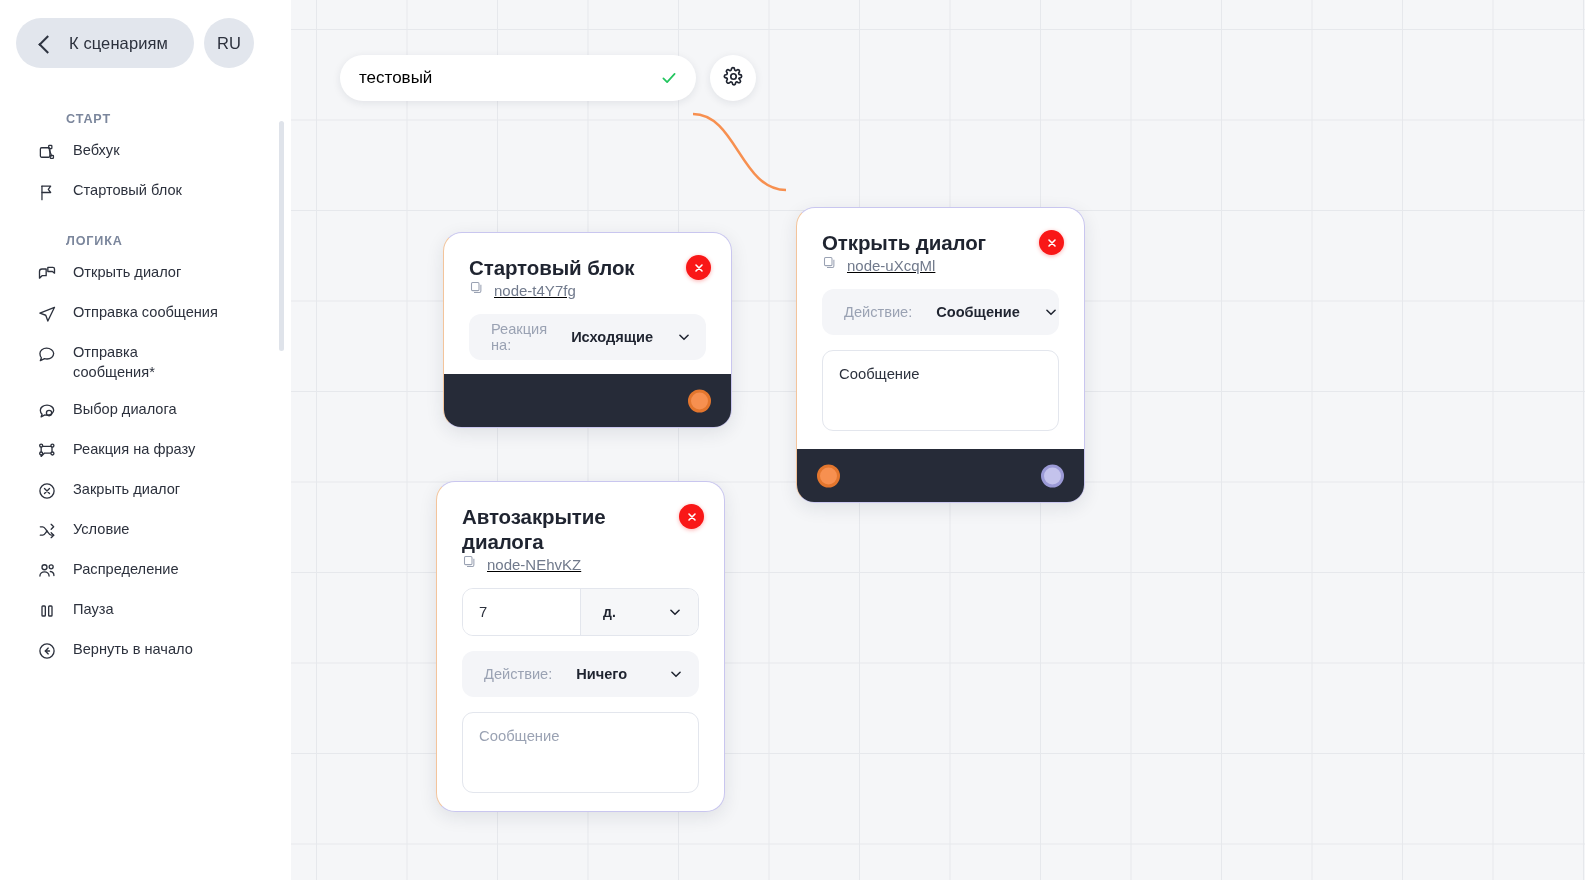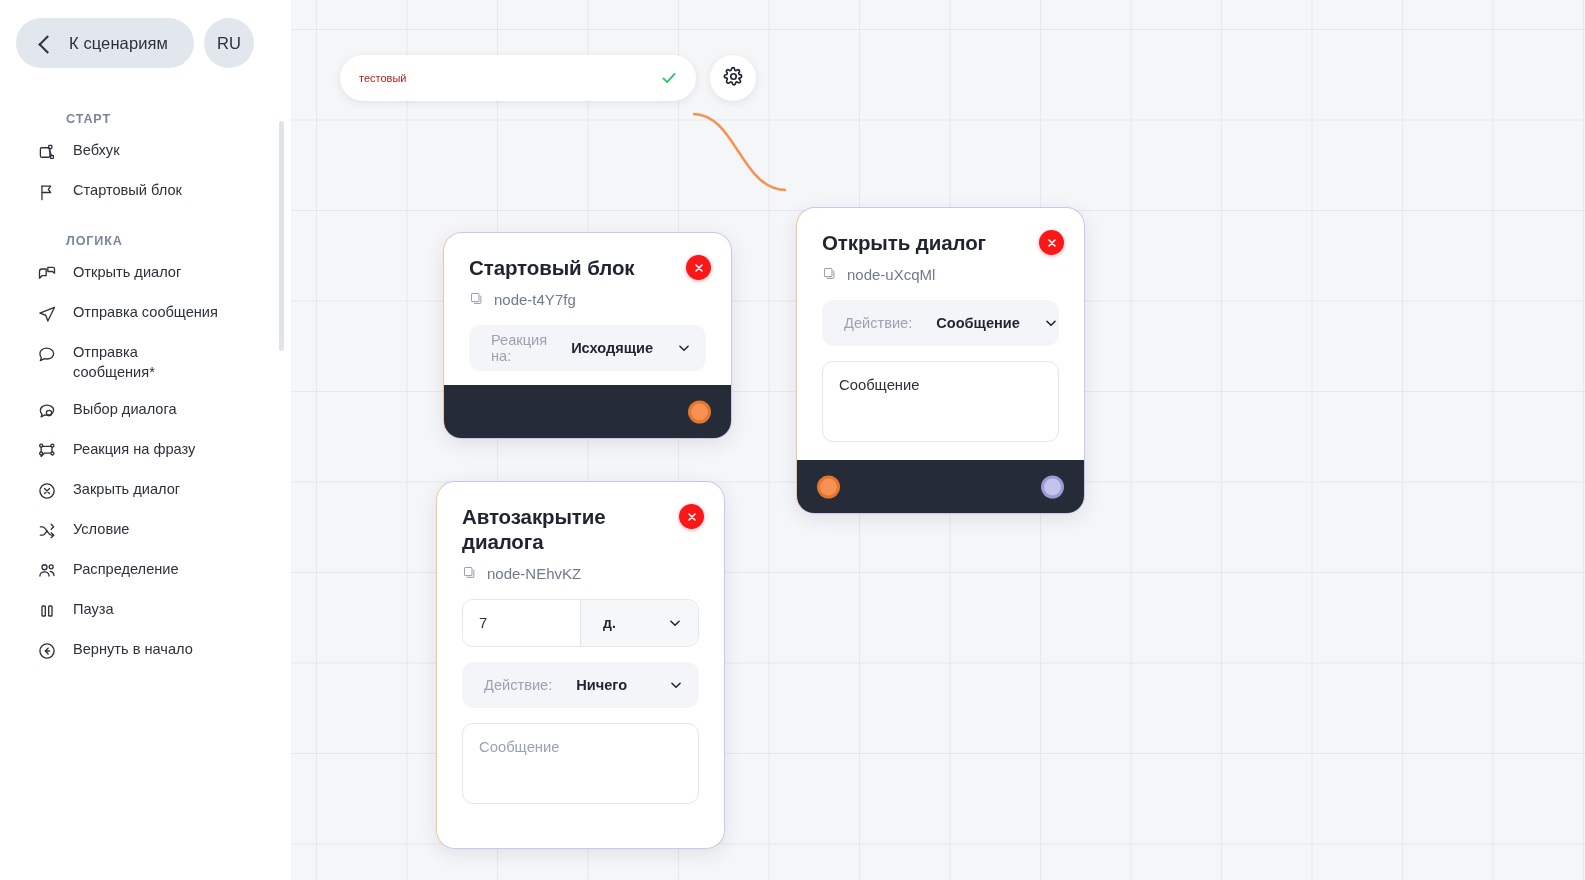--- a/index.html
+++ b/index.html
@@ -98,21 +98,21 @@
   #name-field {
     position: relative;
     width: 356px; height: 46px;
     background: #fff; border-radius: 23px;
     box-shadow: 0 2px 9px rgba(22,32,60,.09);
     display: flex; align-items: center;
   }
   #name-input {
     border: none; outline: none; background: transparent;
     font-family: "Liberation Sans", sans-serif;
-    font-size: 11px; color: #b91c1c;
+    font-size: 17px; color: #000000;
     padding: 0 44px 0 19px; width: 100%; height: 100%;
   }
   #name-check {
     position: absolute; right: 18px; top: 50%; transform: translateY(-50%);
     width: 18px; height: 18px;
   }
   #settings-btn {
     width: 46px; height: 46px; border-radius: 23px;
     background: #fff; border: none; cursor: pointer;
     box-shadow: 0 2px 9px rgba(22,32,60,.09);
@@ -131,22 +131,22 @@
     border-left: 1.6px solid #f3c49b;
     box-shadow: 0 5px 18px rgba(28,36,61,.10);
   }
   .node-body { padding: 22px 25px 14px 25px; }
   .node-title {
     font-size: 20.5px; font-weight: 700; color: #1f2430;
     line-height: 1.22; letter-spacing: -.1px;
     padding-right: 34px; max-width: 215px;
   }
   .node-id-row {
-    display:flex; align-items:flex-start; gap: 10px;
-    margin-top: 11px;
+    display:flex; align-items:flex-end; gap: 10px;
+    text-decoration: underline;
   }
   .node-id {
     font-size: 15px; color: #717a8c;
   }
   .node-close {
     position: absolute; top: 22px; right: 20px;
     width: 25px; height: 25px; border-radius: 50%;
     background: #f91717; border: none; cursor: pointer;
     display:flex; align-items:center; justify-content:center;
     box-shadow: 0 1px 4px rgba(249,23,23,.35);
@@ -452,21 +452,21 @@
         </div>
         <textarea class="ta" placeholder="Сообщение" style="">Сообщение</textarea>
       </div>
       <div class="node-footer">
         <span class="handle in orange"></span>
         <span class="handle out purple"></span>
       </div>
     </div>
 
     <div class="node" id="node-auto">
-      <div class="node-body" style="padding-bottom:40px">
+      <div class="node-body" style="padding-bottom:14px">
         <div class="node-title">Автозакрытие диалога</div>
         <button class="node-close">
           <svg width="12" height="12" viewBox="0 0 24 24" fill="none" stroke="#fff" stroke-width="3.2" stroke-linecap="round">
             <path d="M6 6l12 12M18 6L6 18"></path>
           </svg>
         </button>
         <div class="node-id-row">
           <span>
             <svg width="15" height="15" viewBox="0 0 24 24" fill="none" stroke="#9aa2b3" stroke-width="1.7" stroke-linejoin="round">
               <rect x="4" y="4" width="12" height="13" rx="1.8"></rect>

